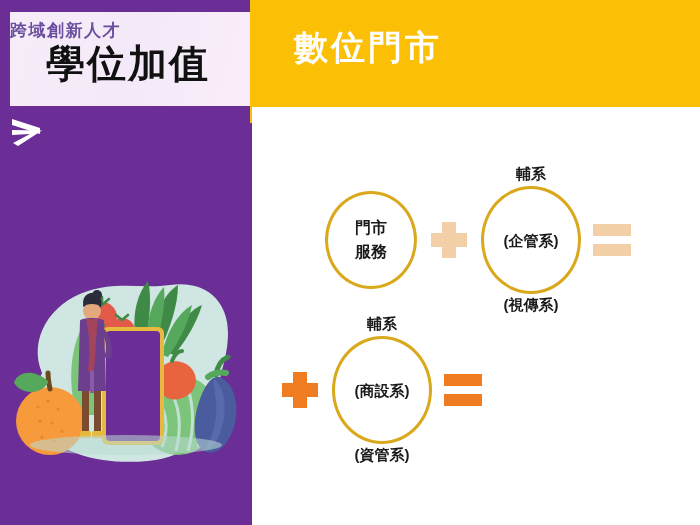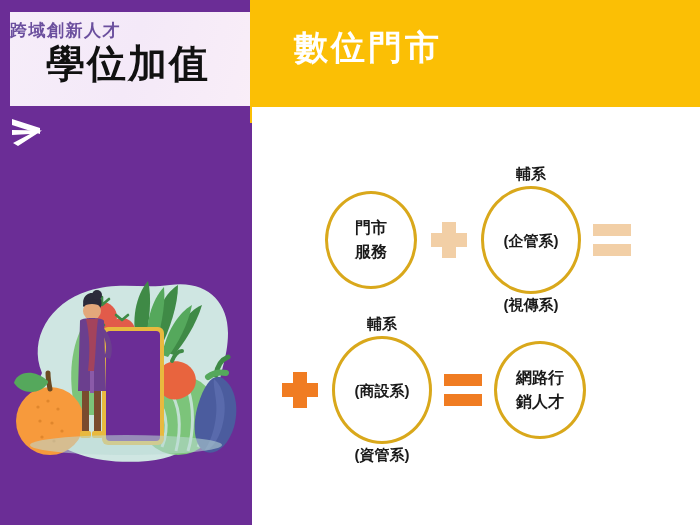--- a/index.html
+++ b/index.html
@@ -382,20 +382,16 @@
 
       <span class="sp-b"></span>
       <div class="op">
         <span class="op-eq">
           <span class="bar b1"></span>
             <span class="bar b2"></span>
         </span>
       </div>
       <span class="sp-b"></span>
 
-      <div class="circle small">
-        <span class="ln">網路行</span>
-        <span class="ln">銷人才</span>
-      </div>
     </div>
 
   </div>
 </div>
 
 </body></html>

